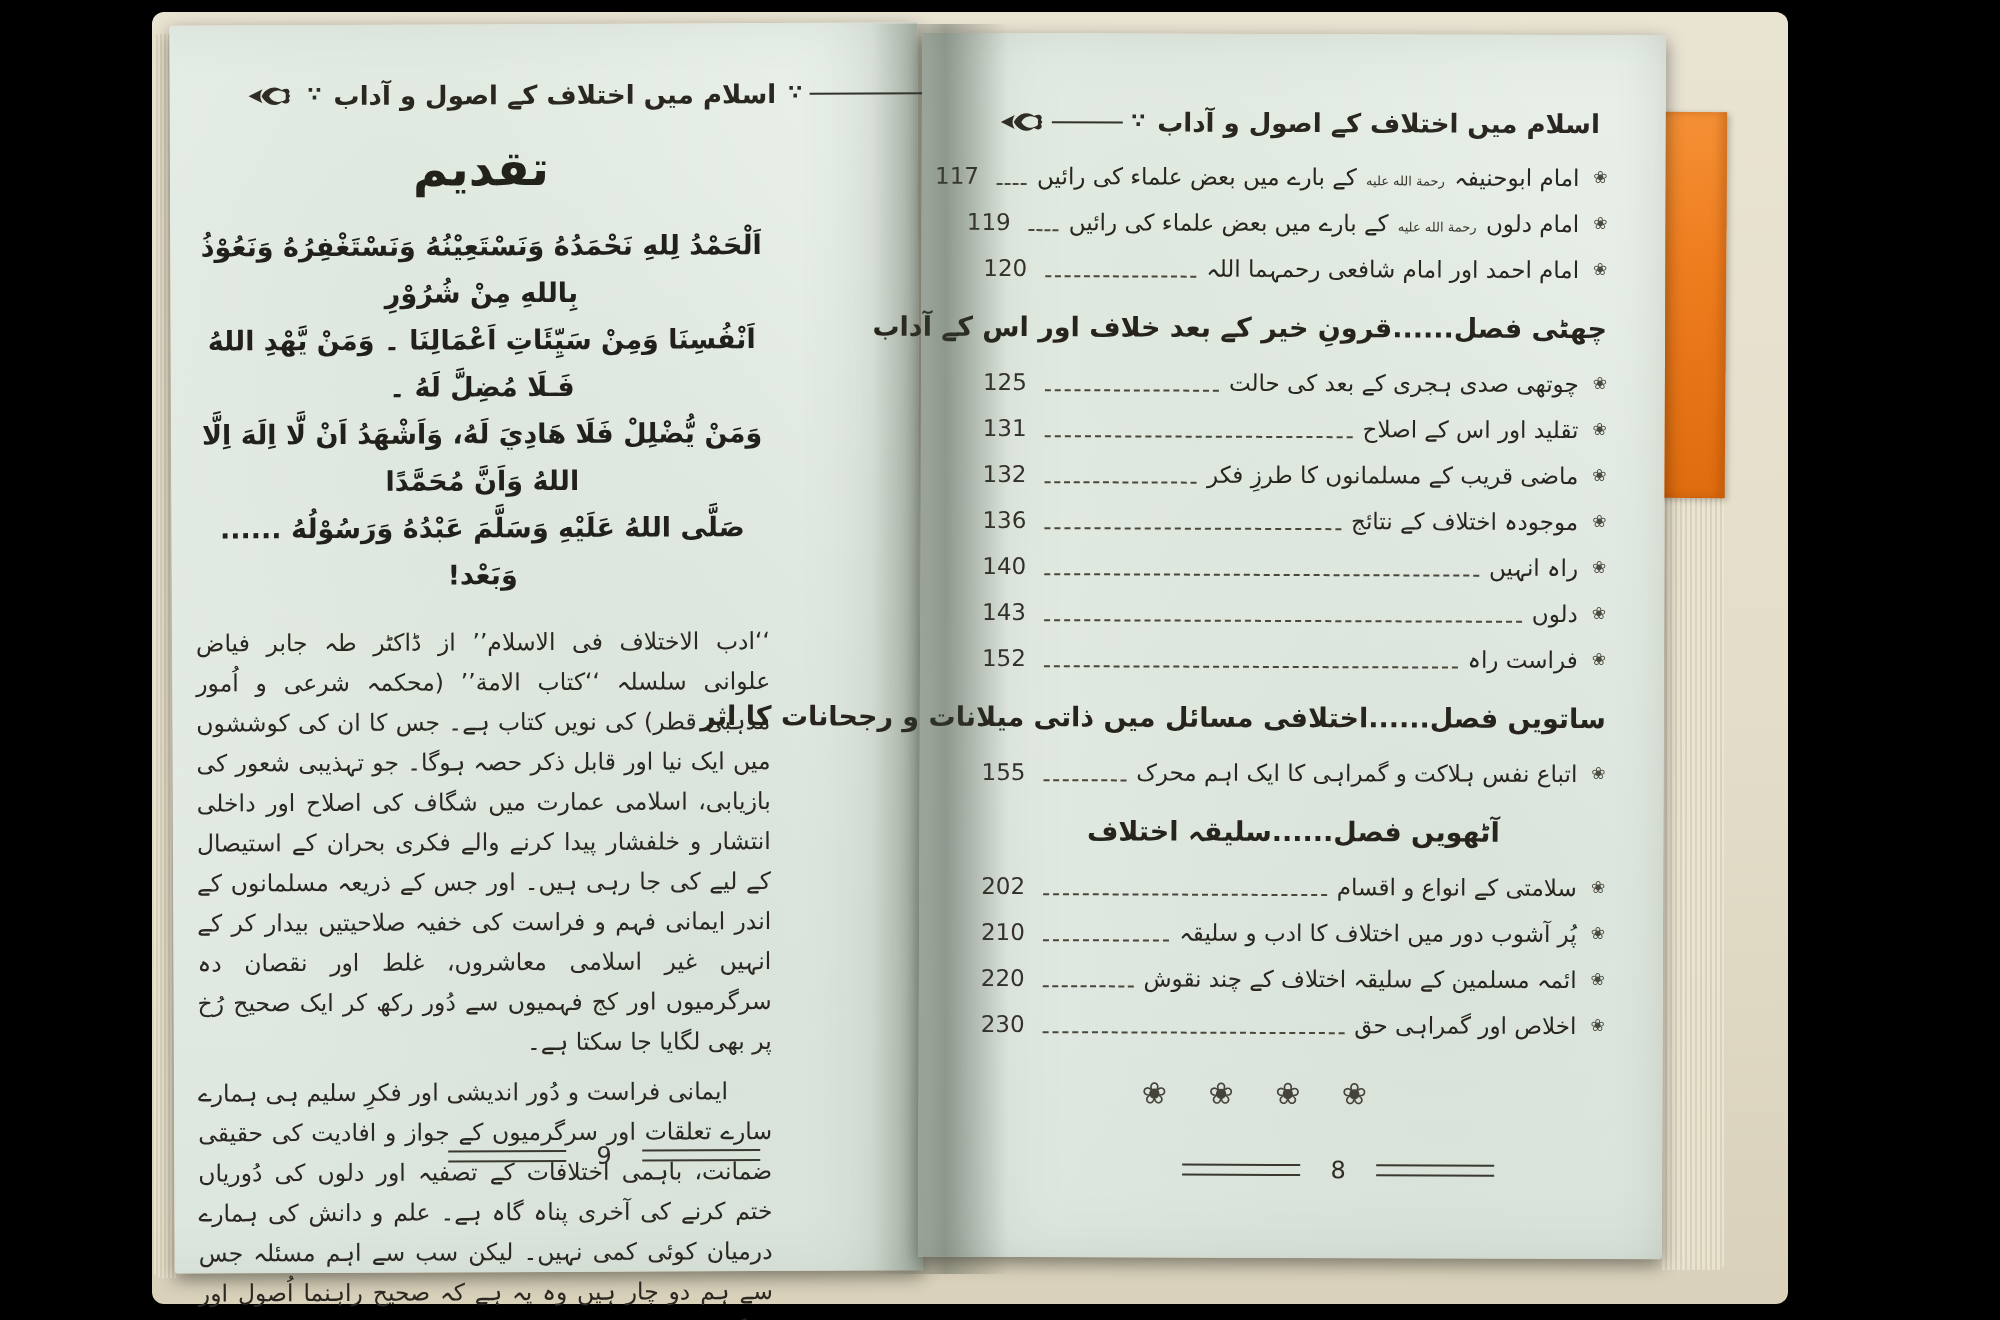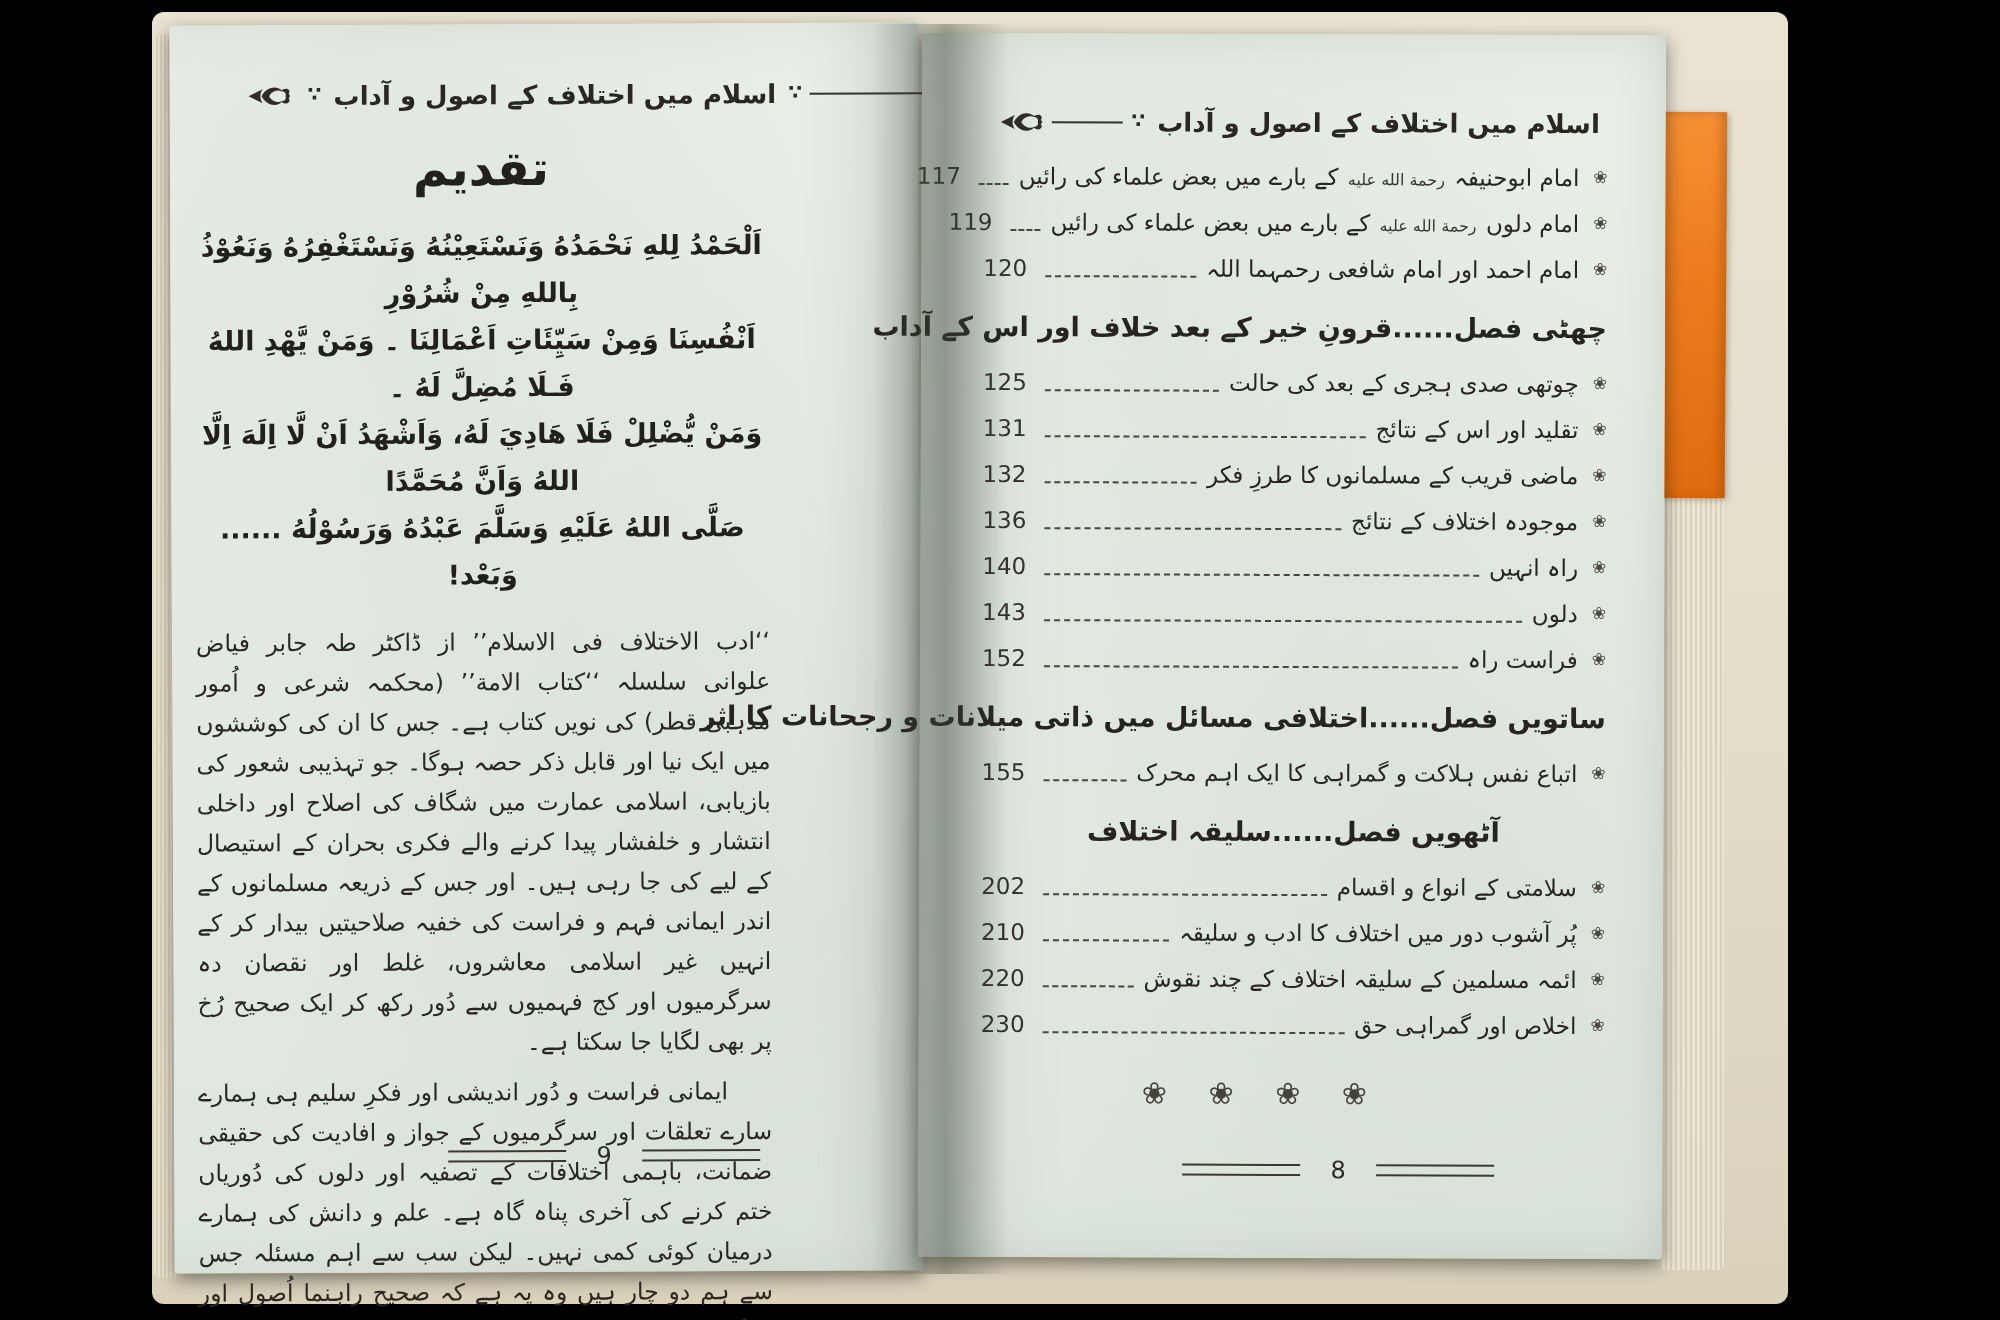--- a/index.html
+++ b/index.html
@@ -93,21 +93,21 @@
   
   .toc-list{
     position:absolute;left:62px;top:120px;width:624px;direction:rtl;
   }
   .toc-row{display:flex;align-items:center;height:46px;direction:rtl;}
   .bullet{
     flex:0 0 auto;font-size:17px;color:#4c4a3e;margin-left:14px;
     transform:translateY(-1px);
   }
   .toc-title{flex:0 0 auto;font-size:23px;color:#28261e;white-space:nowrap;}
-  .toc-title .honorific{font-size:16px;color:#3a382c;margin:0 2px;}
+  .toc-title .honorific{font-size:13px;color:#3a382c;margin:0 2px;}
   .leader{
     flex:1 1 auto;border-bottom:2px dashed #4a473a;height:2px;
     margin:14px 10px 0 10px;min-width:30px;
   }
   .toc-num{
     flex:0 0 auto;direction:ltr;font-size:23px;color:#33312a;
     min-width:52px;text-align:left;
   }
   .toc-section{
     text-align:center;font-size:27px;font-weight:600;color:#26241c;
@@ -212,21 +212,21 @@
       </div>
       <div class="toc-section">چھٹی فصل......قرونِ خیر کے بعد خلاف اور اس کے آداب</div>
       <div class="toc-row">
         <span class="bullet">❀</span>
         <span class="toc-title"><span>چوتھی صدی ہجری کے بعد کی حالت</span></span>
         <span class="leader"></span>
         <span class="toc-num">125</span>
       </div>
       <div class="toc-row">
         <span class="bullet">❀</span>
-        <span class="toc-title"><span>تقلید اور اس کے نتائج</span></span>
+        <span class="toc-title"><span>تقلید اور اس کے اصلاح</span></span>
         <span class="leader"></span>
         <span class="toc-num">131</span>
       </div>
       <div class="toc-row">
         <span class="bullet">❀</span>
         <span class="toc-title"><span>ماضی قریب کے مسلمانوں کا طرزِ فکر</span></span>
         <span class="leader"></span>
         <span class="toc-num">132</span>
       </div>
       <div class="toc-row">

